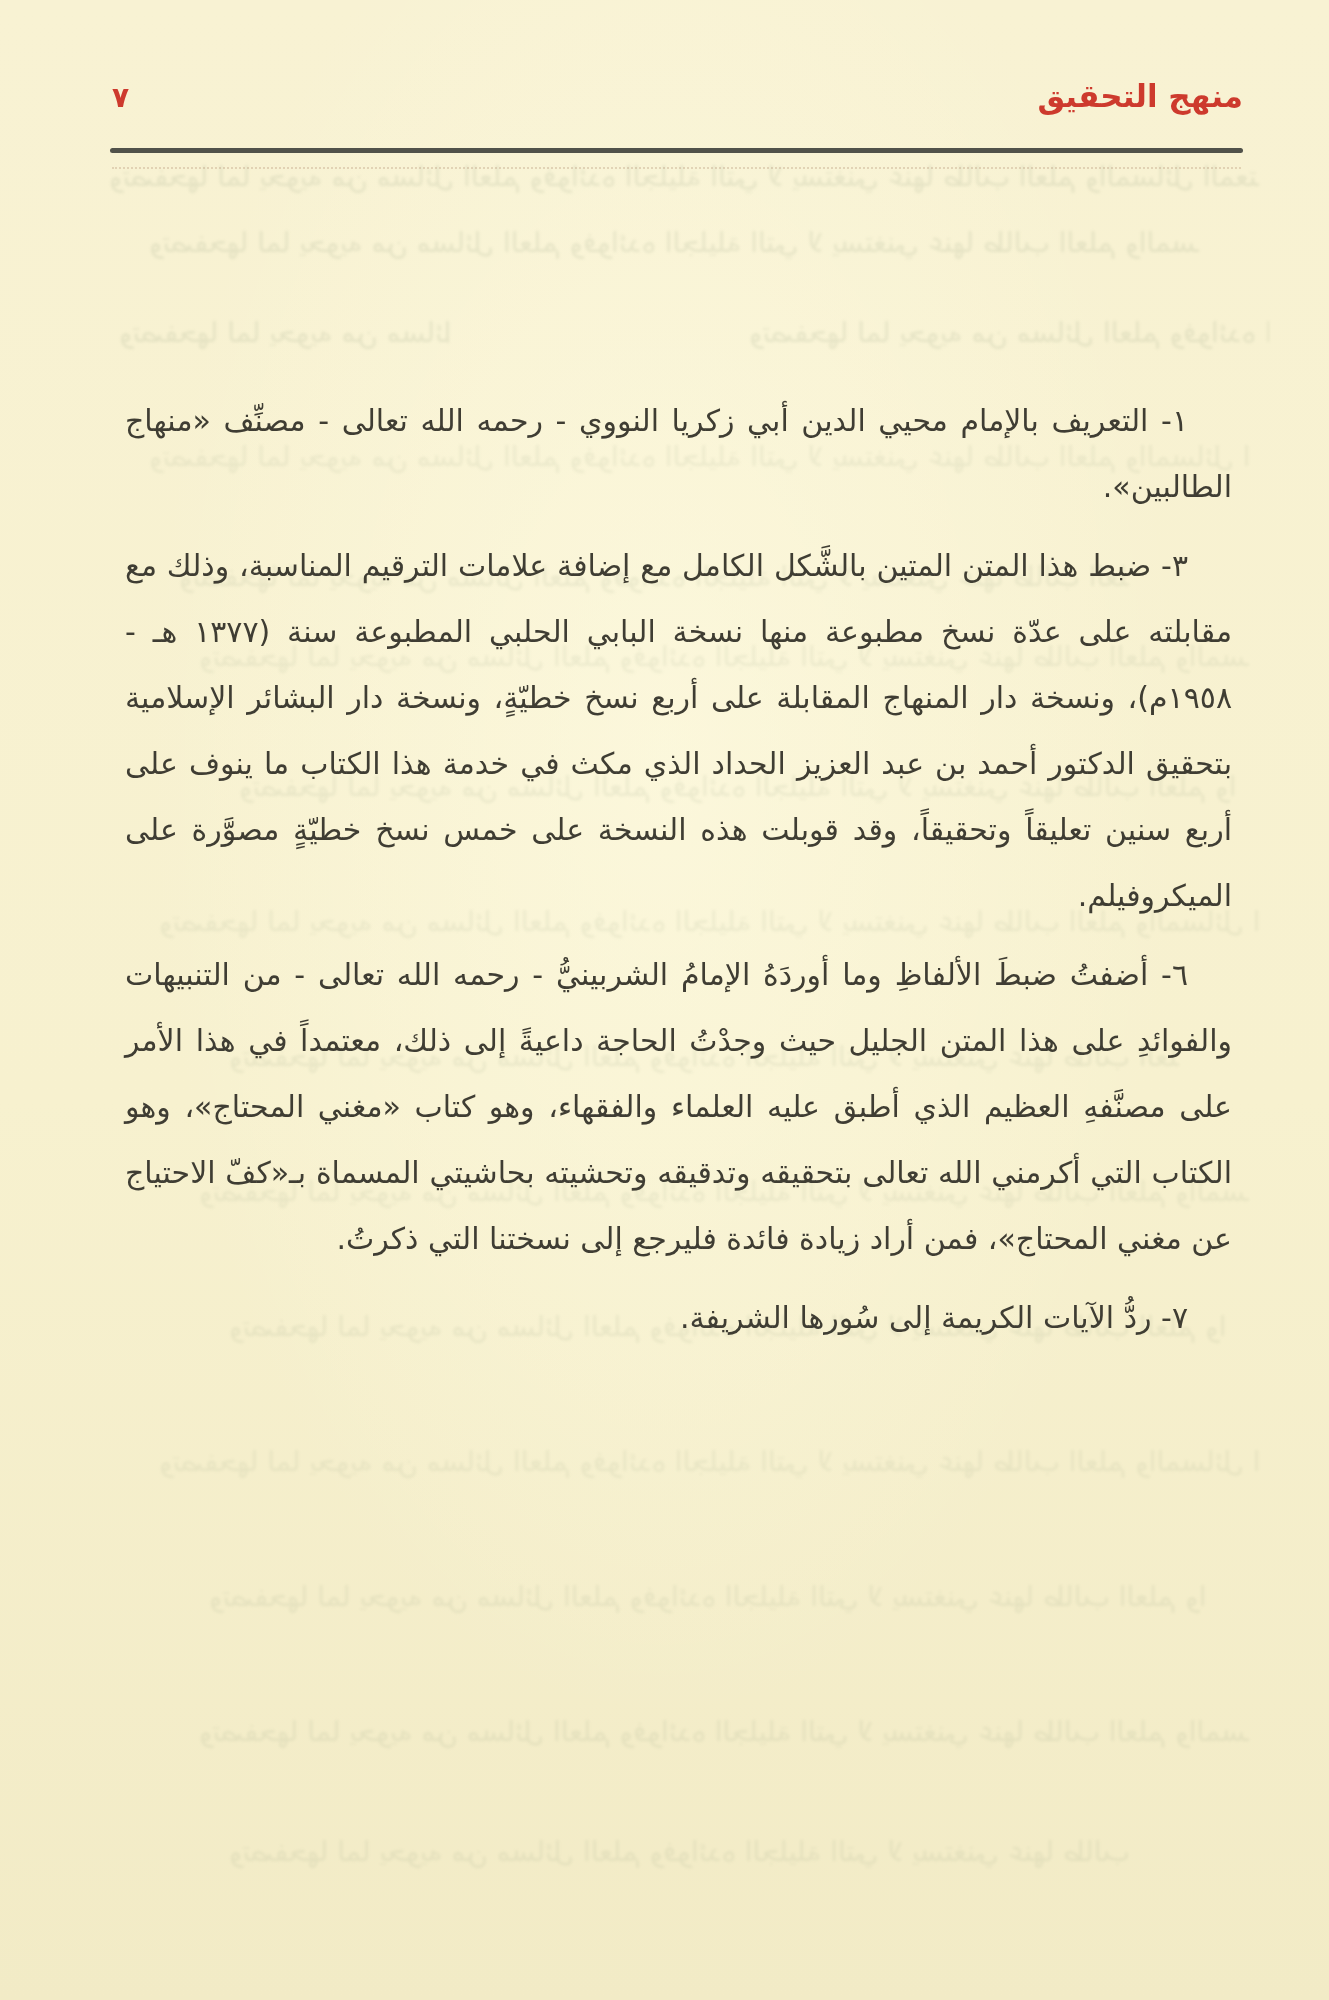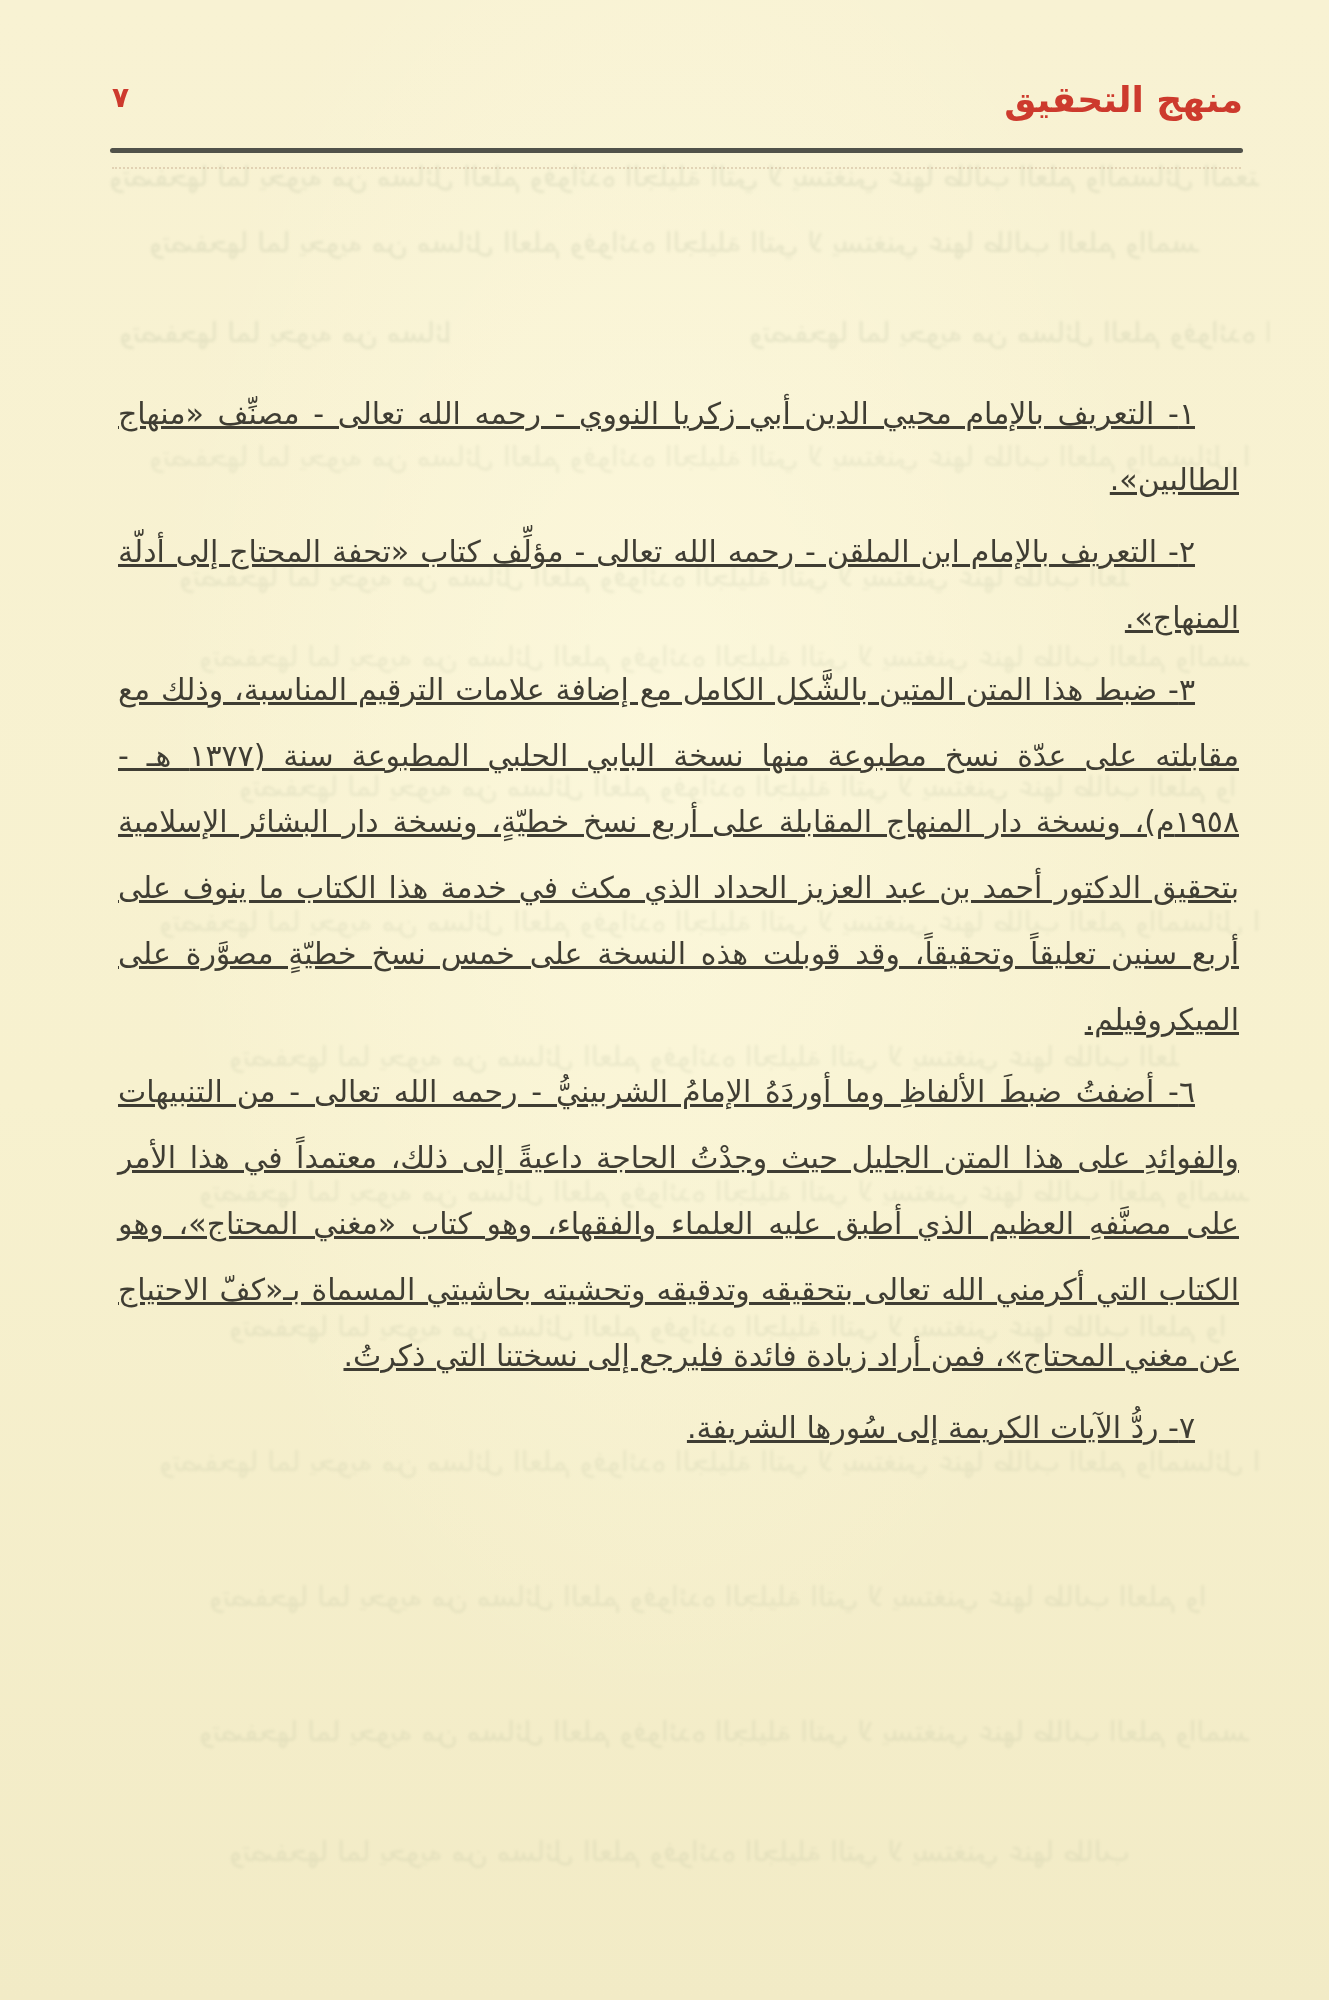--- a/index.html
+++ b/index.html
@@ -22,21 +22,21 @@
       radial-gradient(ellipse at 50% 38%, rgba(255,252,228,.55) 0%, rgba(255,252,228,0) 55%),
       linear-gradient(180deg, #f8f2d3 0%, #f7f1cf 55%, #f2ebc6 100%);
   }
   
   .page-number{
     position:absolute;top:84px;left:112px;
     color:var(--accent);font-size:28px;font-weight:bold;line-height:1;
   }
   .header-title{
     position:absolute;top:78px;right:86px;
-    color:var(--accent);font-size:36px;font-weight:bold;line-height:1.2;text-align:center;
+    color:var(--accent);font-size:31px;font-weight:bold;line-height:1.2;text-align:center;
   }
   .header-rule{
     position:absolute;top:148px;left:110px;right:86px;height:5px;
     background:var(--rule);border-radius:3px;
   }
   .header-dotted{
     position:absolute;top:167px;left:112px;right:88px;height:0;
     border-top:2px dotted rgba(170,130,100,.28);
   }
   
@@ -53,23 +53,22 @@
     font-size:41px;font-weight:bold;line-height:1.2;
   }
   
   .body-text{
     position:absolute;top:375px;right:84px;left:112px;z-index:1;
     direction:rtl;color:var(--ink);
     font-size:30px;line-height:66px;
     text-align:justify;
   }
   .body-text p{
-    margin:6px;
+    margin:13px;
     text-indent:44px;
-    text-decoration:underline;
   }
 </style>
 </head>
 <body>
 
 <div class="page">
 
   <div class="bleed-layer">
     <div class="bleed" style="top:160px;right:70px;width:1150px">وتصفحها لما يحويه من مسائل العلم وفوائده الجليلة التي لا يستغني عنها طالب العلم والمسائل المعتمدة في المذهب وما عليه الفتوى عند المتأخرين من الأصحاب</div>
     <div class="bleed" style="top:226px;right:130px;width:1050px">وتصفحها لما يحويه من مسائل العلم وفوائده الجليلة التي لا يستغني عنها طالب العلم والمسائل المعتمدة في المذهب وما عليه الفتوى عند المتأخرين من الأصحاب</div>
@@ -90,19 +89,18 @@
   </div>
 
   <div class="page-number">٧</div>
   <div class="header-title">منهج التحقيق</div>
   <div class="header-rule"></div>
   <div class="header-dotted"></div>
 
 
   <div class="body-text">
     <p>١- التعريف بالإمام محيي الدين أبي زكريا النووي - رحمه الله تعالى - مصنِّف «منهاج الطالبين».</p>
-    <p>٢- التعريف بالإمام ابن الملقن - رحمه الله تعالى - مؤلِّف كتاب «تحفة المحتاج إلى أدلّة المنهاج».</p>
     <p>٣- ضبط هذا المتن المتين بالشَّكل الكامل مع إضافة علامات الترقيم المناسبة، وذلك مع مقابلته على عدّة نسخ مطبوعة منها نسخة البابي الحلبي المطبوعة سنة (١٣٧٧ هـ - ١٩٥٨م)، ونسخة دار المنهاج المقابلة على أربع نسخ خطيّةٍ، ونسخة دار البشائر الإسلامية بتحقيق الدكتور أحمد بن عبد العزيز الحداد الذي مكث في خدمة هذا الكتاب ما ينوف على أربع سنين تعليقاً وتحقيقاً، وقد قوبلت هذه النسخة على خمس نسخ خطيّةٍ مصوَّرة على الميكروفيلم.</p>
     <p>٦- أضفتُ ضبطَ الألفاظِ وما أوردَهُ الإمامُ الشربينيُّ - رحمه الله تعالى - من التنبيهات والفوائدِ على هذا المتن الجليل حيث وجدْتُ الحاجة داعيةً إلى ذلك، معتمداً في هذا الأمر على مصنَّفهِ العظيم الذي أطبق عليه العلماء والفقهاء، وهو كتاب «مغني المحتاج»، وهو الكتاب التي أكرمني الله تعالى بتحقيقه وتدقيقه وتحشيته بحاشيتي المسماة بـ«كفّ الاحتياج عن مغني المحتاج»، فمن أراد زيادة فائدة فليرجع إلى نسختنا التي ذكرتُ.</p>
     <p>٧- ردُّ الآيات الكريمة إلى سُورها الشريفة.</p>
   </div>
 
 </div>
 
 </body></html>

